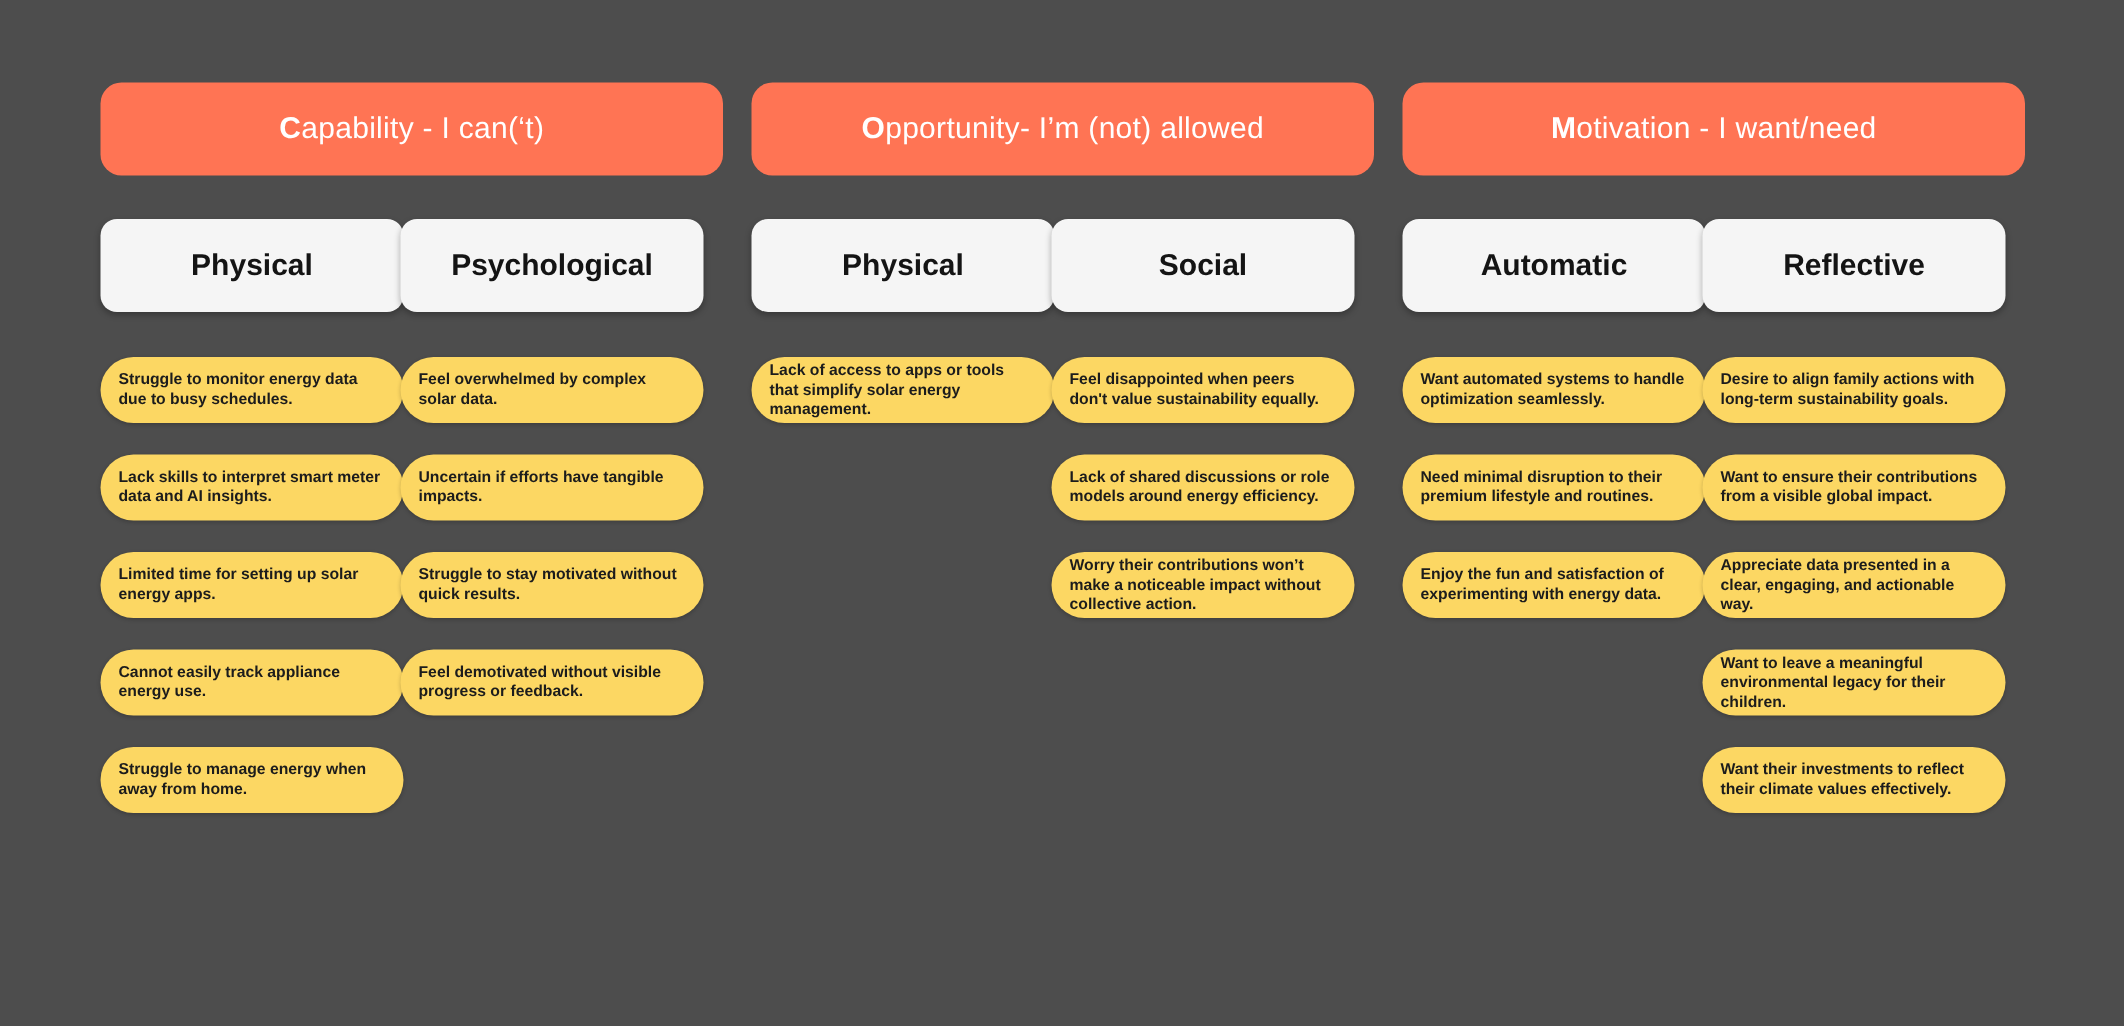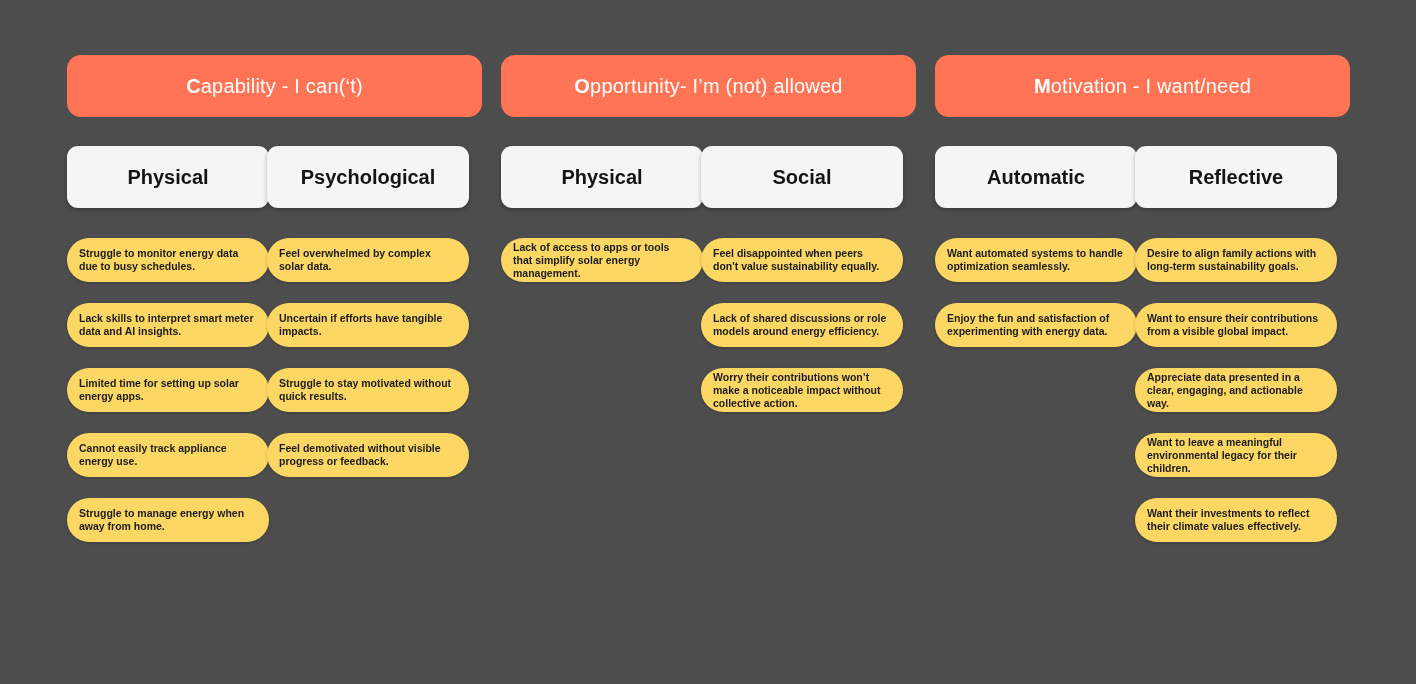--- a/index.html
+++ b/index.html
@@ -134,20 +134,21 @@
 
   <section class="group" style="left:935px">
     <div class="cat-header">
         <span class="hb">M</span>
         <span>otivation - I want/need</span>
       </div>
     <div class="col left">
       <div class="subheader">Automatic</div>
       <div class="notes">
         <div class="note">Want automated systems to handle optimization seamlessly.</div>
+        <div class="note">Need minimal disruption to their premium lifestyle and routines.</div>
         <div class="note">Enjoy the fun and satisfaction of experimenting with energy data.</div>
       </div>
     </div>
     <div class="col right">
       <div class="subheader">Reflective</div>
       <div class="notes">
         <div class="note">Desire to align family actions with long-term sustainability goals.</div>
         <div class="note">Want to ensure their contributions from a visible global impact.</div>
         <div class="note">Appreciate data presented in a clear, engaging, and actionable way.</div>
         <div class="note">Want to leave a meaningful environmental legacy for their children.</div>

